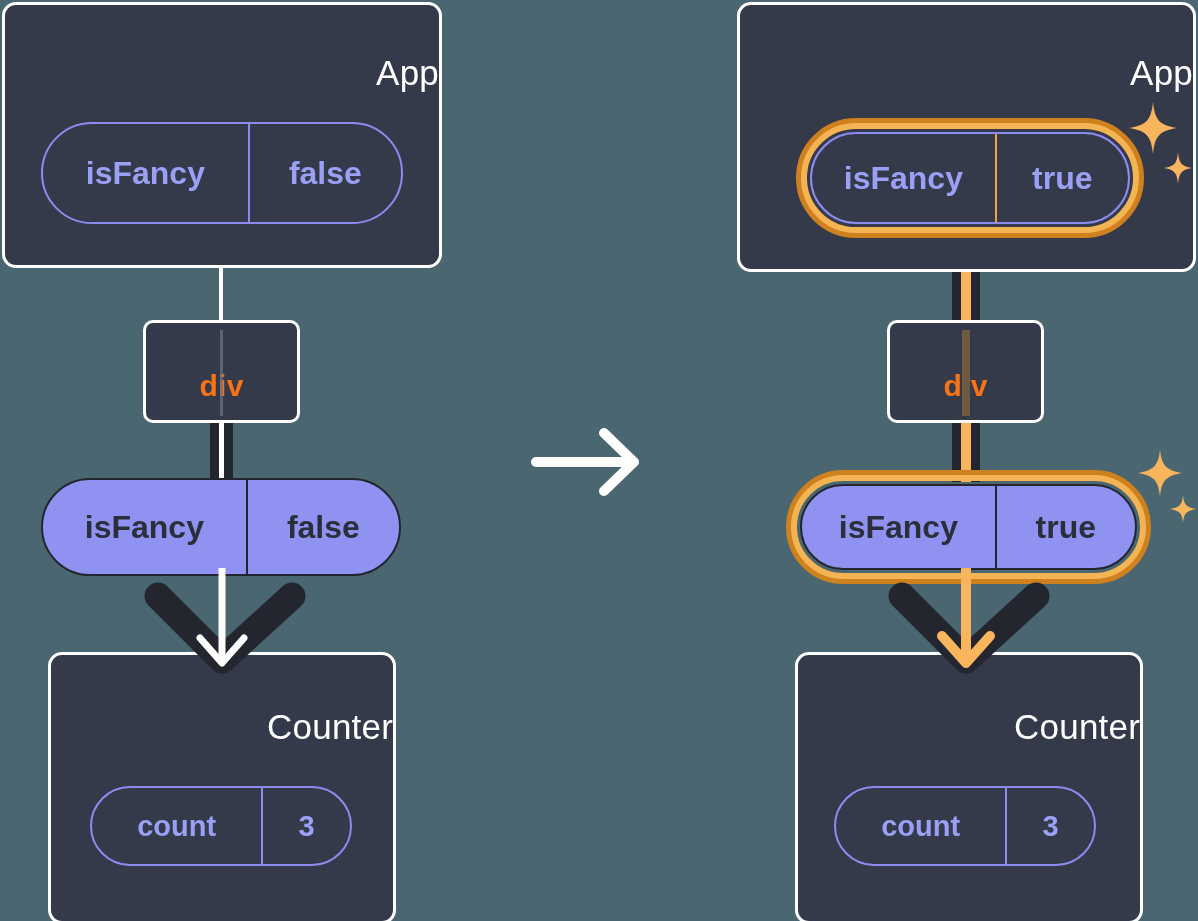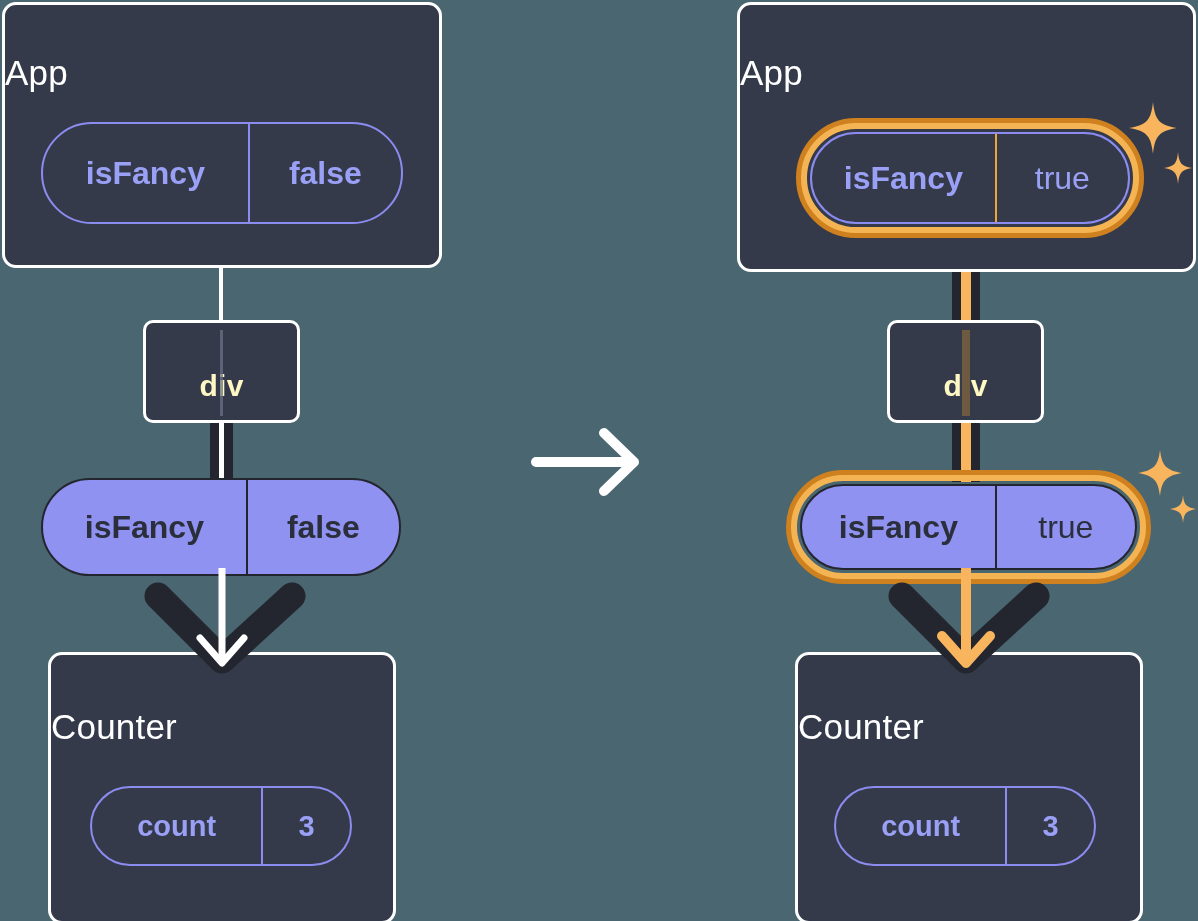--- a/index.html
+++ b/index.html
@@ -15,36 +15,36 @@
   .node-box {
     position: absolute;
     background: #343a4a;
     border: 3px solid #ffffff;
     border-radius: 14px;
     z-index: 5;
   }
   .node-title {
     position: absolute;
     left: 0; right: 0;
-    text-align: left;
+    text-align: right;
     color: #ffffff;
     font-size: 35px;
     font-weight: 400;
     letter-spacing: .2px;
   }
   .div-box {
     position: absolute;
     background: #343a4a;
     border: 3px solid #ffffff;
     border-radius: 10px;
     z-index: 7;
     display: flex; align-items: center; justify-content: center;
   }
   .div-label {
-    color: #fef9c3;
+    color: #f97316;
     font-size: 30px;
     font-weight: 700;
     letter-spacing: .3px;
     margin-top: 29px;
   }
 
   
   .pill {
     position: absolute;
     display: flex;
@@ -64,21 +64,21 @@
     display: flex; align-items: center; justify-content: center;
     font-size: 32px;
     white-space: nowrap;
     font-weight: bold;
   }
   .pill-outline .pill-key, .pill-outline .pill-val { color: #9aa0f5; }
   .pill-filled  .pill-key, .pill-filled  .pill-val { color: #2b2f3c; }
   .pill-outline .pill-val { border-left: 2px solid #8c8cf0; }
   .pill-filled  .pill-val { border-left: 2px solid #23262f; }
   .pill.hl-ring.pill-outline .pill-val { border-left: 2px solid #f0a53a; }
-  .pill-val.bold { font-weight: 400; }
+  .pill-val.bold { font-weight: 700; }
 
   
   .hl-ring::before {
     content: "";
     position: absolute;
     inset: -16px;
     border-radius: 999px;
     border: 7px solid #d0811f;
     z-index: -2;
   }

